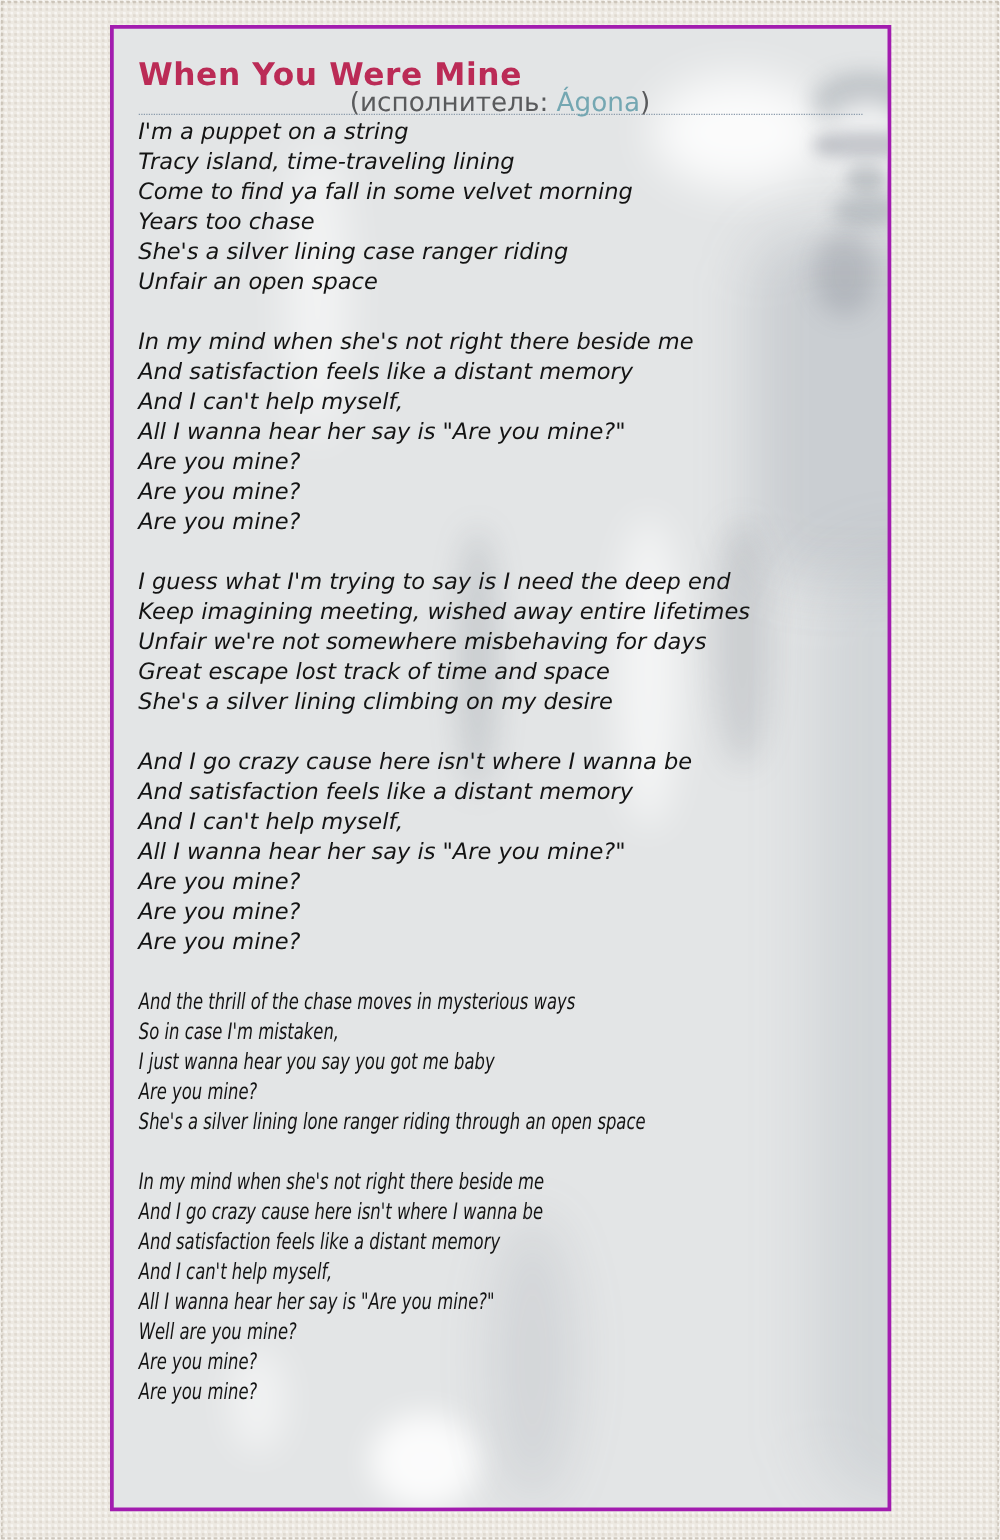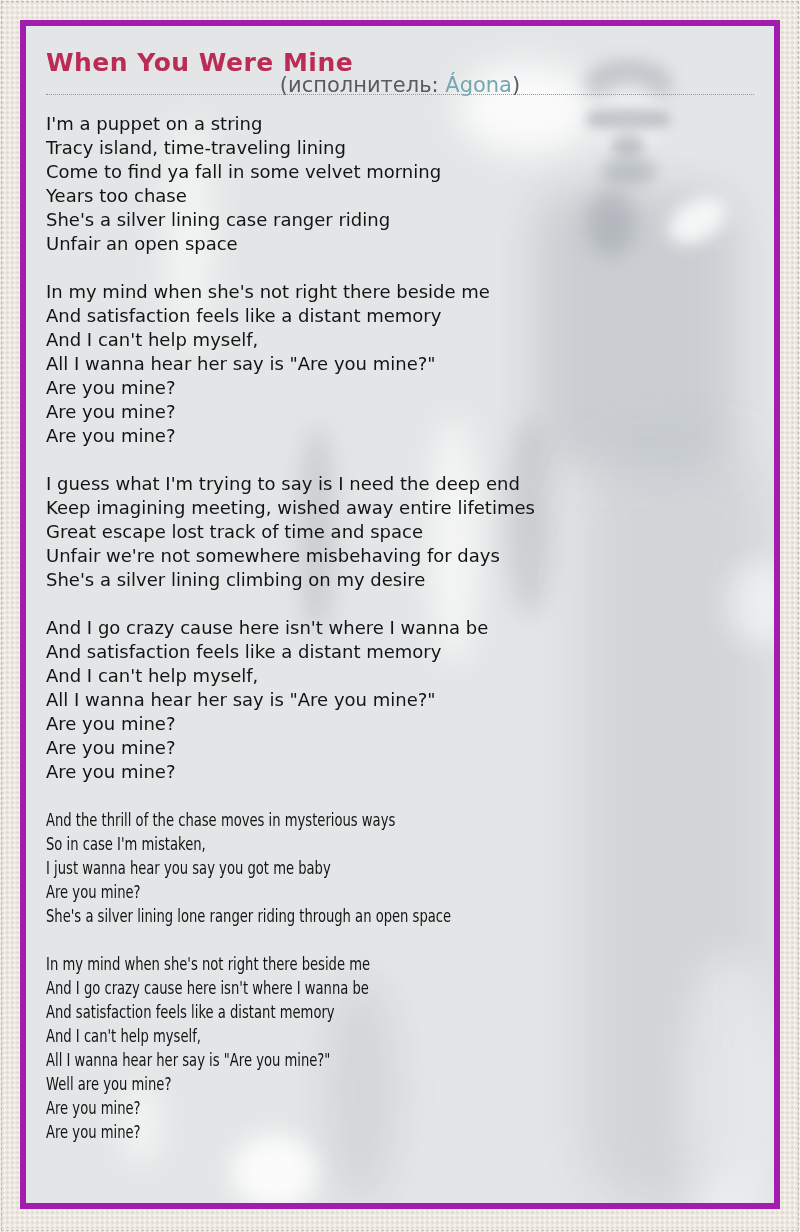--- a/index.html
+++ b/index.html
@@ -19,24 +19,24 @@
   .page-frame {
     position: absolute;
     left: 1px; top: 1px; right: 1px;
     height: 1228px;
     border: 1px dashed rgba(146,134,116,0.45);
     pointer-events: none;
     z-index: 5;
   }
   .card {
     box-sizing: border-box;
-    width: 760px;
+    width: 625px;
     margin: 20px auto 23px auto;
     min-height: 1189px;
-    border: 6px solid #a21caf;
+    border: 3px solid #a21caf;
     background: var(--card-background, #E3E5E6);
     position: relative;
     overflow: hidden;
   }
   
   .photo { position: absolute; inset: 0; pointer-events: none; }
   .blob { position: absolute; border-radius: 50%; }
   
   .content { position: relative; padding: 24px 20px 25px 20px; z-index: 2; }
   h1.song-title {
@@ -53,24 +53,25 @@
     color: var(--artist-prefix-text, #595A5C);
     border-bottom: 1px dotted var(--divider-dots, #8A9BAB);
     text-align: center;
   }
   .artist-line a {
     color: var(--artist-link, #74A7B2);
     text-decoration: none;
     cursor: pointer;
   }
   #lyrics {
-    margin-top: 17px;
+    margin-top: 2px;
     font-size: 18px;
     line-height: 24px;
     color: var(--lyrics-text, #141414);
+    font-style: italic;
   }
   .stanza + .stanza { margin-top: 24px; }
   .stanza .line { white-space: pre; min-height: 24px; }
   .stanza.condensed { transform: scaleX(0.73); transform-origin: left top; }
 </style>
 </head>
 <body>
 
 <div class="page-frame"></div>
 
@@ -118,22 +119,22 @@
           <div class="line">And satisfaction feels like a distant memory</div>
           <div class="line">And I can't help myself,</div>
           <div class="line">All I wanna hear her say is "Are you mine?"</div>
           <div class="line">Are you mine?</div>
           <div class="line">Are you mine?</div>
           <div class="line">Are you mine?</div>
         </div>
         <div class="stanza">
           <div class="line">I guess what I'm trying to say is I need the deep end</div>
           <div class="line">Keep imagining meeting, wished away entire lifetimes</div>
+          <div class="line">Unfair we're not somewhere misbehaving for days</div>
           <div class="line">Great escape lost track of time and space</div>
-          <div class="line">Unfair we're not somewhere misbehaving for days</div>
           <div class="line">She's a silver lining climbing on my desire</div>
         </div>
         <div class="stanza">
           <div class="line">And I go crazy cause here isn't where I wanna be</div>
           <div class="line">And satisfaction feels like a distant memory</div>
           <div class="line">And I can't help myself,</div>
           <div class="line">All I wanna hear her say is "Are you mine?"</div>
           <div class="line">Are you mine?</div>
           <div class="line">Are you mine?</div>
           <div class="line">Are you mine?</div>

